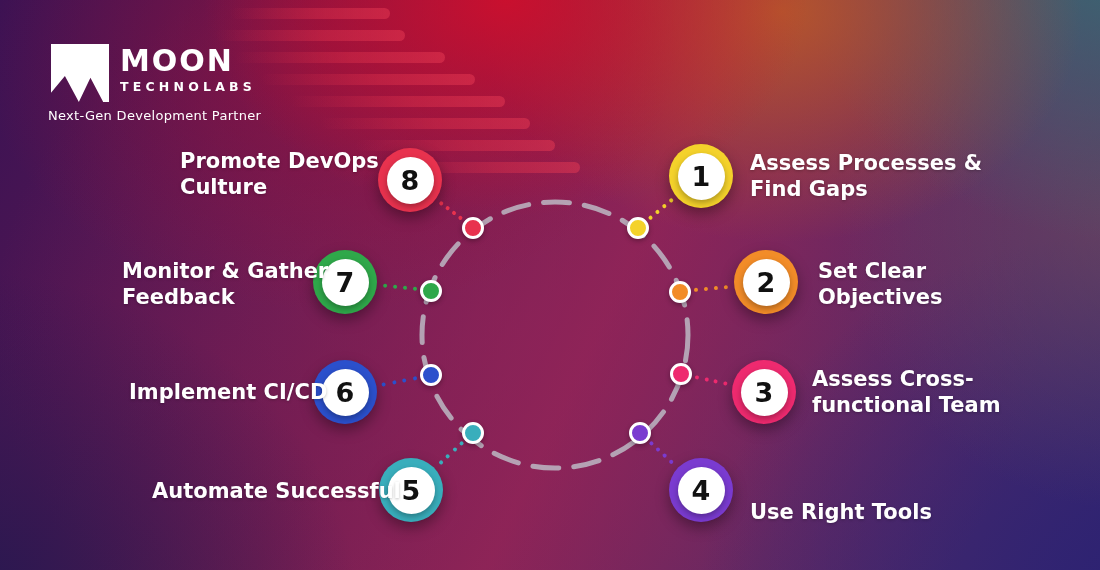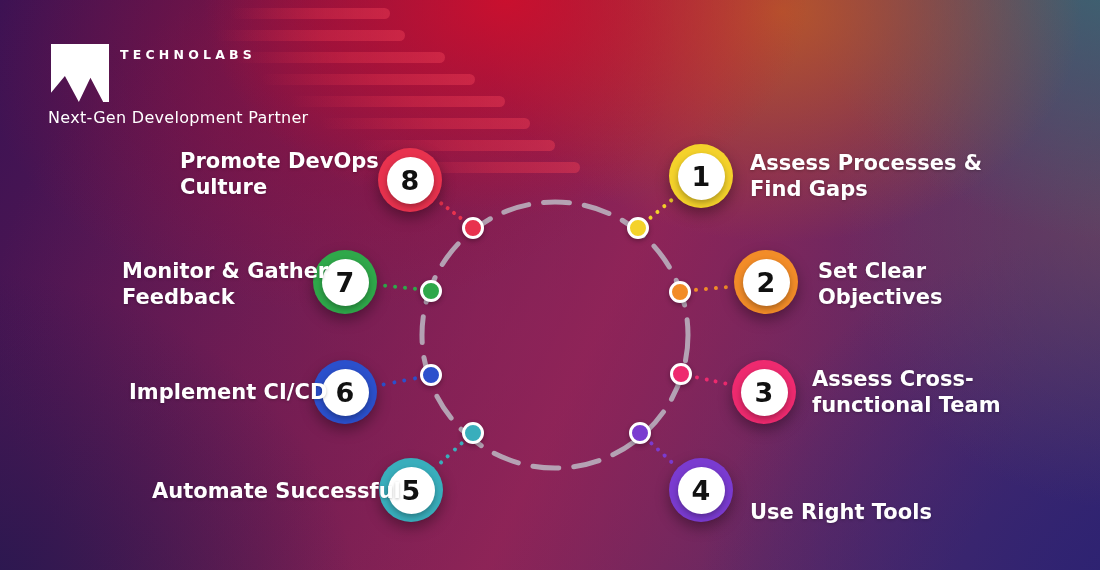--- a/index.html
+++ b/index.html
@@ -21,21 +21,21 @@
   .streak{position:absolute;height:11px;border-radius:6px;
     background:linear-gradient(90deg, rgba(225,45,70,0) 0%, rgba(228,52,78,.38) 55%, rgba(232,58,84,.5) 100%);}
   .main{position:absolute;inset:0;z-index:1;}
 
   
   .logo{position:absolute;left:48px;top:44px;}
   .logo-row{display:flex;align-items:flex-start;gap:8px;}
   .logo-mark{width:64px;height:58px;display:block;}
   .logo-name{color:#fff;font-weight:700;font-size:30px;line-height:30px;letter-spacing:2px;margin-top:2px;}
   .logo-sub{color:#fff;font-size:12.5px;font-weight:600;letter-spacing:4.2px;margin-top:3px;}
-  .logo-tagline{color:#fff;font-size:16px;font-weight:500;letter-spacing:.3px;margin-top:6px;}
+  .logo-tagline{color:#fff;font-size:13px;font-weight:500;letter-spacing:.3px;margin-top:6px;}
 
   
   .dash-ring{position:absolute;left:414px;top:194px;}
   .center-ring{position:absolute;left:446px;top:226px;width:218px;height:218px;border-radius:50%;
     background:linear-gradient(180deg,#e8578d,#c22a63);
     box-shadow:0 14px 30px rgba(30,0,25,.45);}
   .center-white{position:absolute;inset:8px;border-radius:50%;background:#fff;
     display:flex;align-items:center;justify-content:center;text-align:center;}
   .center-title{font-size:27px;line-height:37px;font-weight:700;color:#141414;white-space:pre-line;}
 
@@ -88,20 +88,21 @@
   </div>
 
   <div class="main">
 
     <div class="logo">
       <div class="logo-row">
         <svg class="logo-mark" viewBox="0 0 100 100">
           <polygon points="0,0 100,0 100,100 90,100 68,58 48,100 24,55 0,84" fill="#ffffff"></polygon>
         </svg>
         <div>
+          <div class="logo-name">MOON</div>
           <div class="logo-sub">TECHNOLABS</div>
         </div>
       </div>
       <div class="logo-tagline">Next-Gen Development Partner</div>
     </div>
 
     <svg class="dash-ring" width="282" height="282">
       <circle cx="141" cy="141" r="133" fill="none" stroke="rgba(190,190,200,0.82)" stroke-width="5" stroke-dasharray="26 15" stroke-linecap="round"></circle>
     </svg>
 

